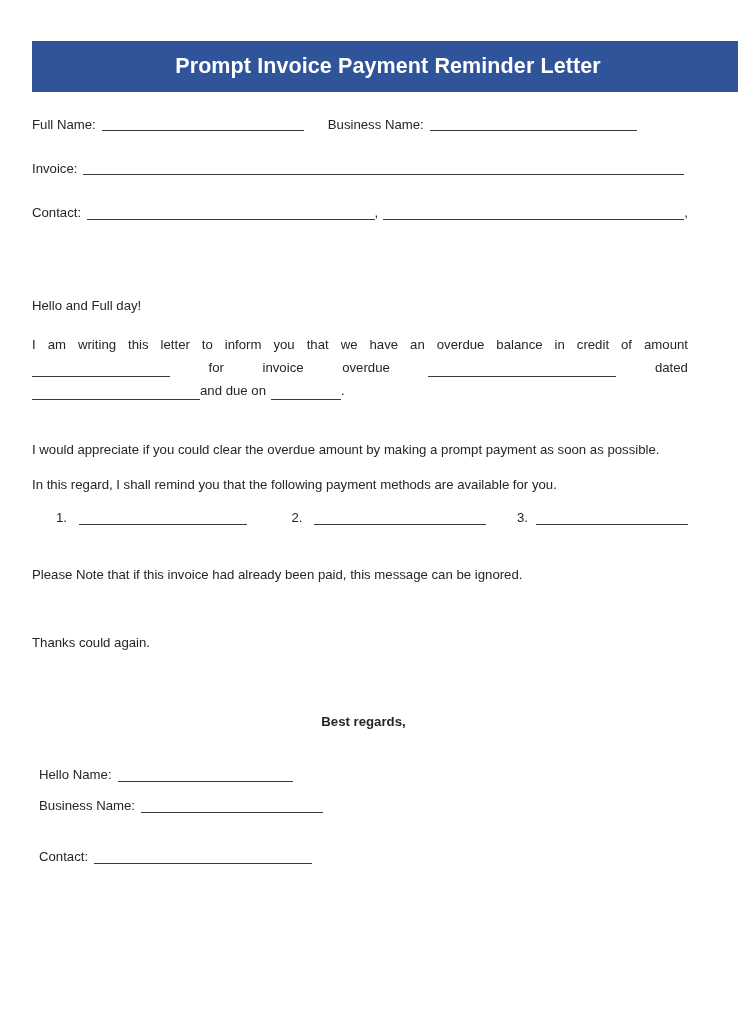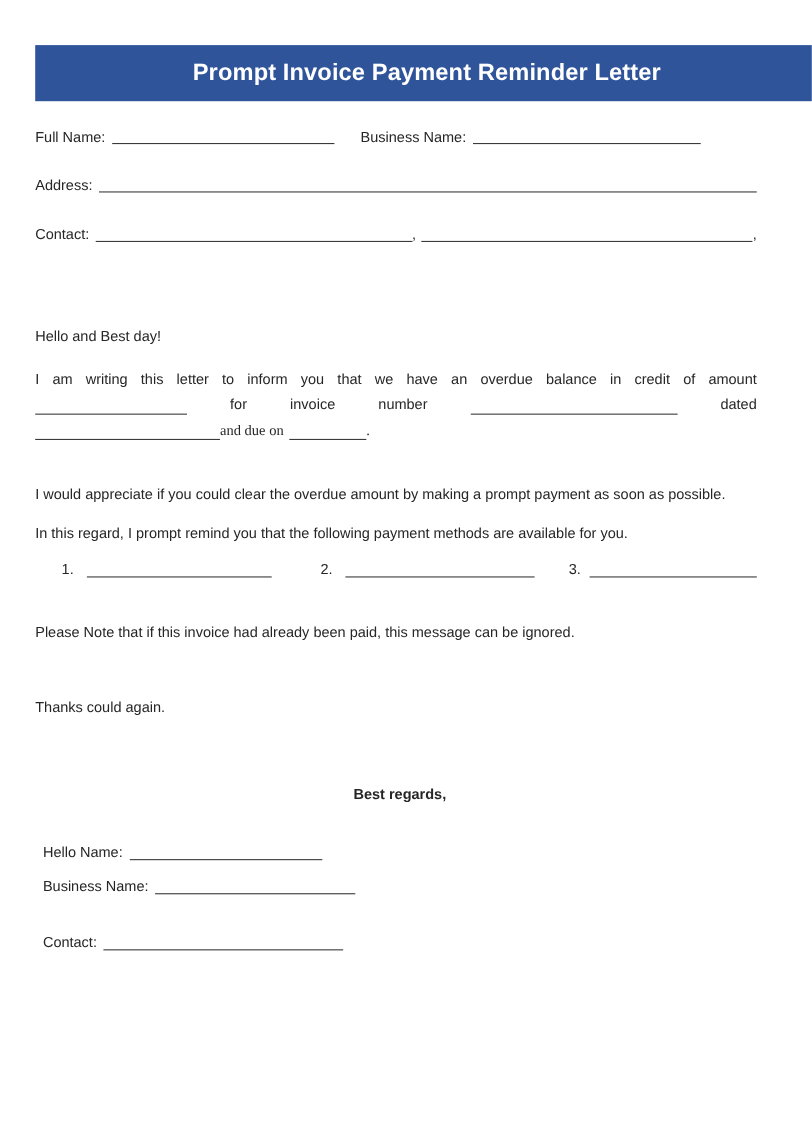--- a/index.html
+++ b/index.html
@@ -83,21 +83,20 @@
 
   .justified {
     text-align: justify;
     text-align-last: justify;
   }
 
   .tight-line {
     white-space: nowrap;
     display: flex;
     align-items: flex-end;
-    font-family: Liberation Serif, serif;
   }
 
   
   .sp-28 { height: 28px; }
   .sp-20 { height: 20px; }
   .sp-16 { height: 16px; }
   .sp-12 { height: 12px; }
   .sp-36 { height: 36px; }
   .sp-40 { height: 40px; }
   .sp-48 { height: 48px; }
@@ -139,68 +138,68 @@
     <div class="fieldline">
       <span class="lbl">Full Name:</span>
       <span class="blank" style="width:202px; margin-left:6px;"></span>
       <span class="lbl" style="margin-left:24px;">Business Name:</span>
       <span class="blank" style="width:207px; margin-left:6px;"></span>
     </div>
 
     <div class="row-gap-1"></div>
 
     <div class="fieldline">
-      <span class="lbl">Address:</span>
+      <span class="lbl">Invoice:</span>
       <span class="blank" style="width:601px; margin-left:6px;"></span>
     </div>
 
     <div class="row-gap-2"></div>
 
     <div class="fieldline">
       <span class="lbl">Contact:</span>
       <span class="blank" style="width:297px; margin-left:6px;"></span>
       <span class="lbl">,</span>
       <span class="blank" style="width:311px; margin-left:5px;"></span>
       <span class="lbl">,</span>
     </div>
 
     <div class="sp-48"></div>
 
 
     <div class="sp-28"></div>
 
-    <p class="para">Hello and Best day!</p>
+    <p class="para">Hello and Full day!</p>
 
     <div class="sp-20"></div>
 
     <p class="para justified" style="width:656px;">I am writing this letter to inform you that we have an overdue balance in credit of amount</p>
 
     <div class="para" style="display:flex; align-items:flex-end; width:656px; justify-content:space-between; margin-top:4px;">
       <span class="blank" style="width:138px;"></span>
       <span>for</span>
       <span>invoice</span>
-      <span>number</span>
+      <span>overdue</span>
       <span class="blank" style="width:188px;"></span>
       <span>dated</span>
     </div>
 
     <div class="para tight-line" style="margin-top:4px;">
       <span class="blank" style="width:168px;"></span>
       <span class="lbl">and due on</span>
       <span class="blank" style="width:70px; margin-left:5px;"></span>
       <span class="lbl">.</span>
     </div>
 
     <div class="sp-40"></div>
 
     <p class="para">I would appreciate if you could clear the overdue amount by making a prompt payment as soon as possible.</p>
 
     <div class="sp-16"></div>
 
-    <p class="para">In this regard, I prompt remind you that the following payment methods are available for you.</p>
+    <p class="para">In this regard, I shall remind you that the following payment methods are available for you.</p>
 
     <div class="sp-16"></div>
 
     <div class="methods">
       <div class="method" style="width:240px;">
         <span class="num">1.</span>
         <span class="blank" style="width:168px; margin-left:6px;"></span>
       </div>
       <div class="method" style="width:230px;">
         <span class="num">2.</span>

